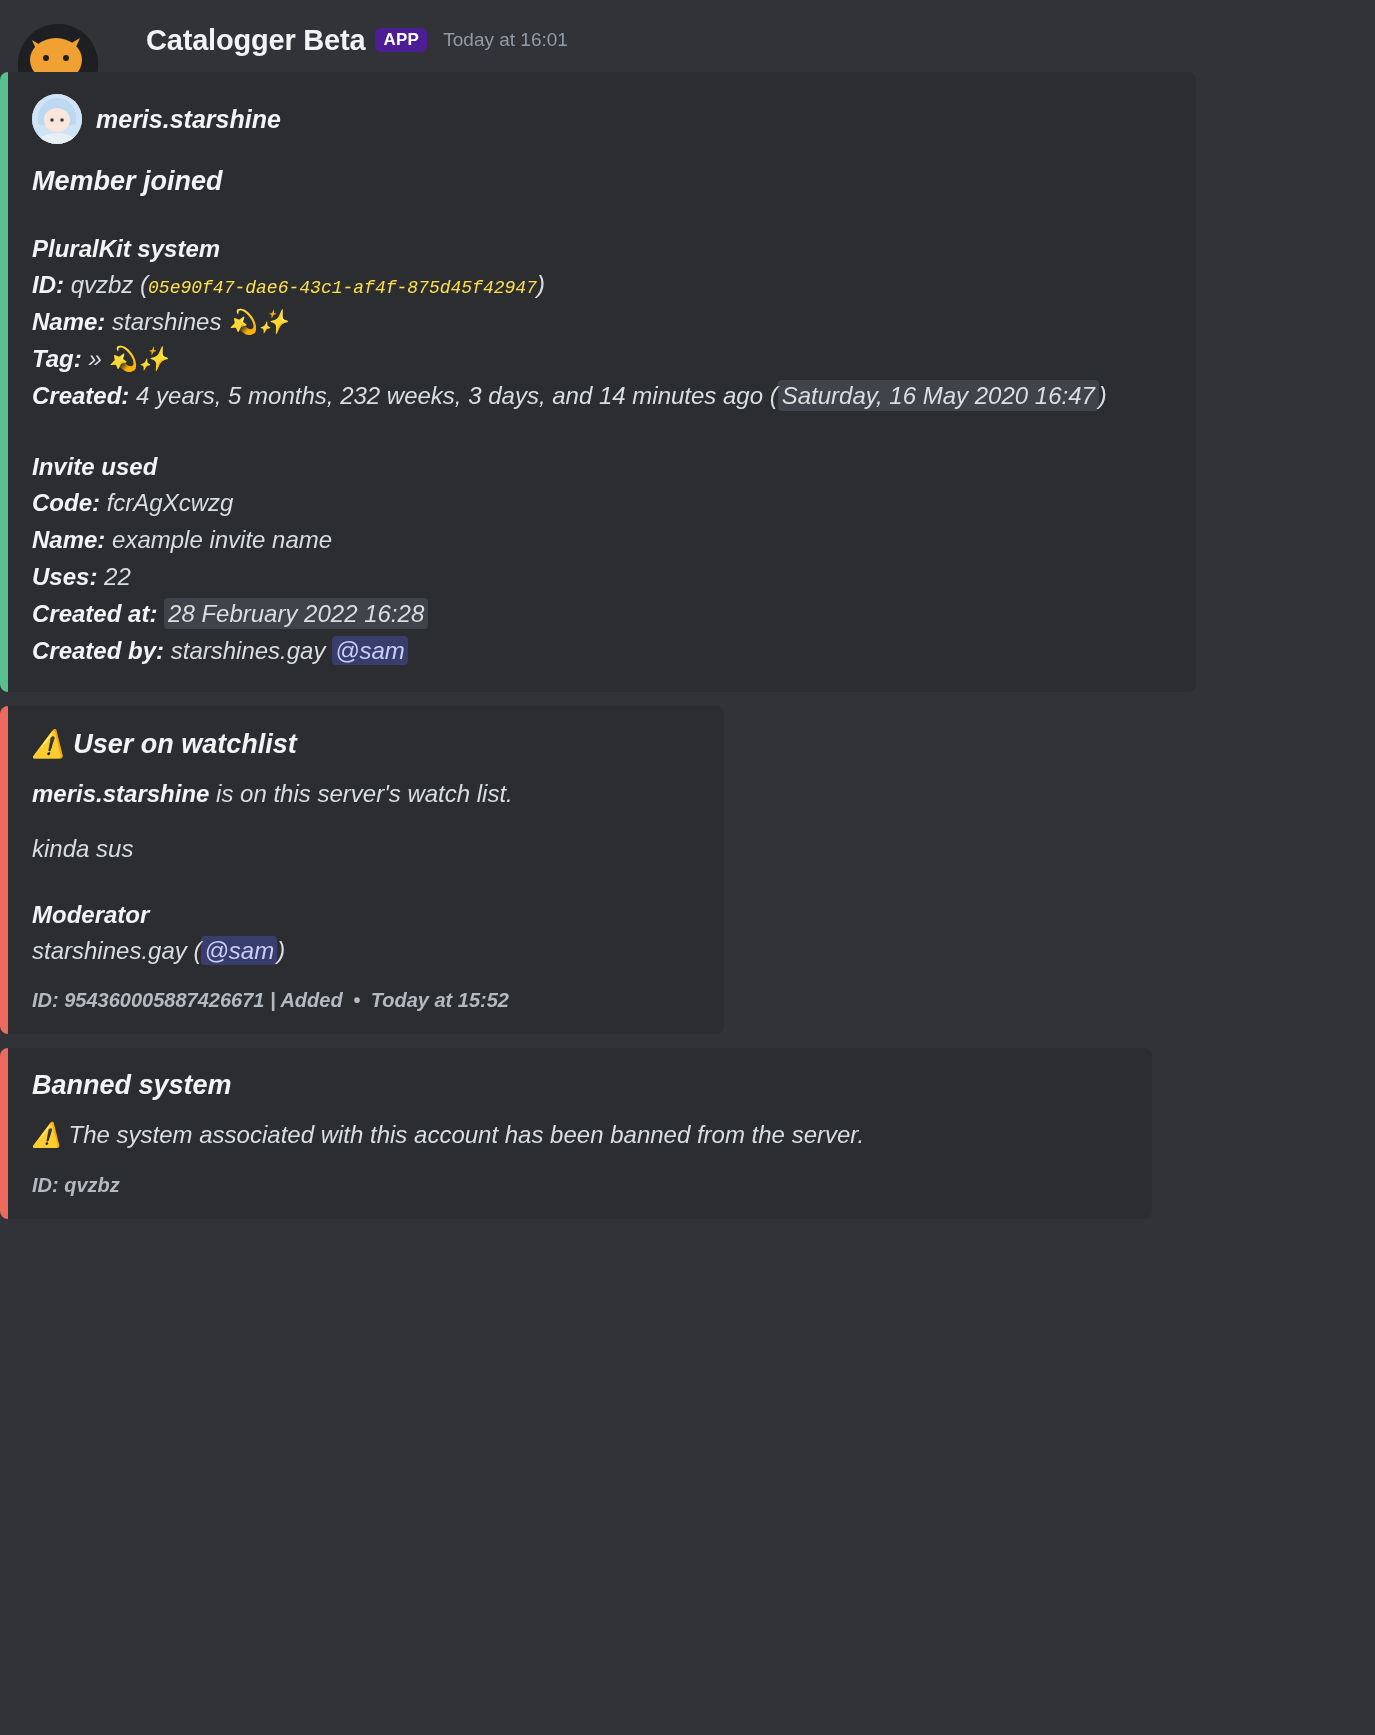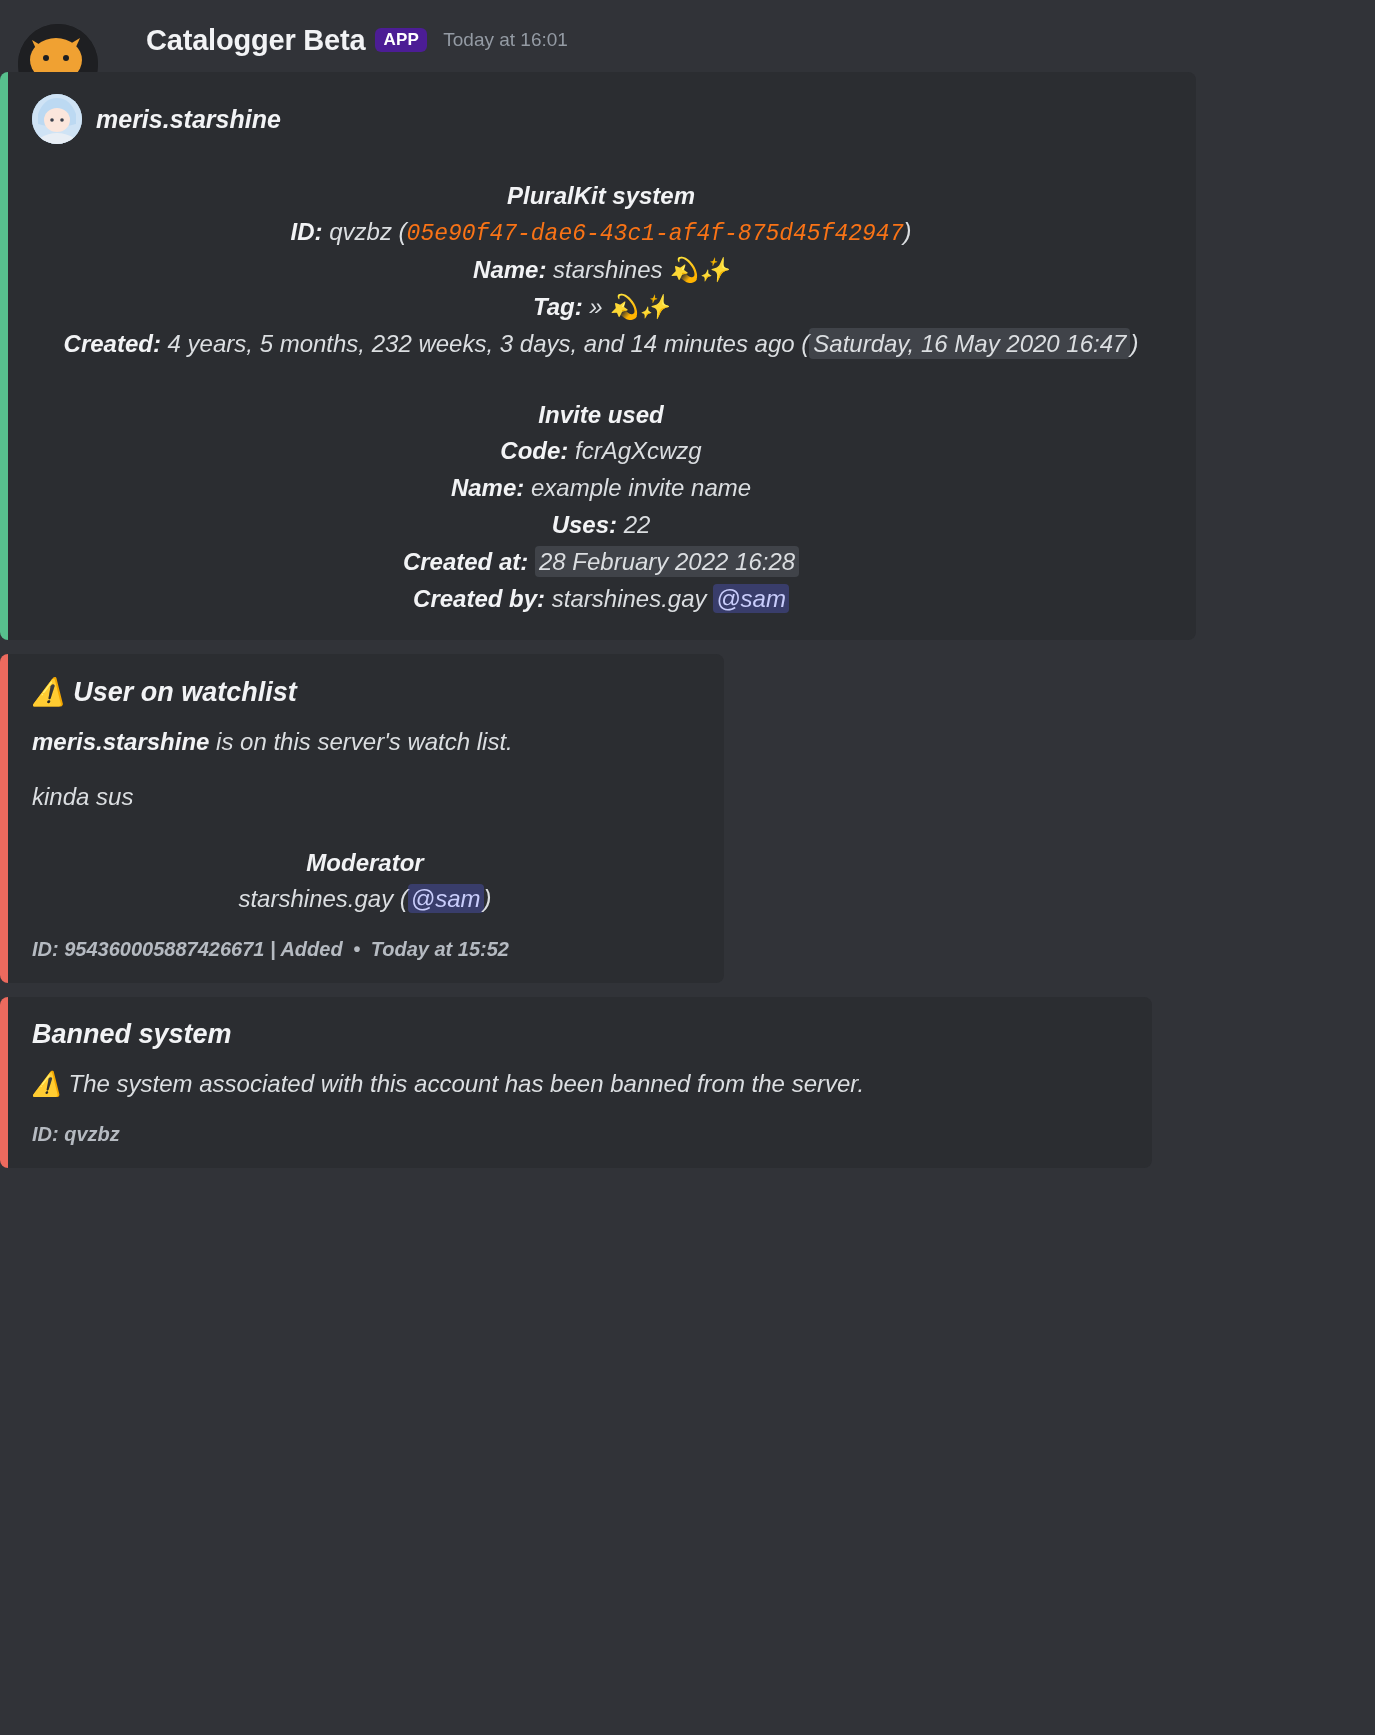--- a/index.html
+++ b/index.html
@@ -111,21 +111,20 @@
     color: #f2f3f5;
     margin-bottom: 16px;
   }
   .embed-desc {
     font-size: 24px;
     line-height: 1.54;
     color: #dbdee1;
   }
   .field {
     margin-top: 38px;
-    text-align: center;
   }
   .field-name {
     font-size: 24px;
     font-weight: bold;
     color: #f2f3f5;
     margin-bottom: 4px;
   }
   .field-value {
     font-size: 24px;
     line-height: 1.54;
@@ -139,23 +138,23 @@
     padding: 1px 3px;
     font-weight: 500;
   }
   .tstamp {
     background: rgba(120,125,135,0.28);
     border-radius: 4px;
     padding: 2px 4px;
   }
   code {
     font-family: "Liberation Mono", monospace;
-    font-size: 23px;
+    font-size: 18px;
     background: transparent;
-    color: #f97316;
+    color: #fde047;
   }
   .footer {
     font-size: 20px;
     color: #b5bac1;
     margin-top: 20px;
     font-weight: bold;
   }
   .footer .sep { padding: 0 5px; }
   .warn {
     color: #f0b132;
@@ -202,20 +201,21 @@
             <path d="M6 20 q6 -16 19 -16 q13 0 19 16 l0 10 q-19 6 -38 0 Z" fill="#bcd9f2"></path>
             <ellipse cx="25" cy="26" rx="13" ry="12" fill="#fbe6dc"></ellipse>
             <circle cx="20" cy="26" r="1.8" fill="#3a3f4b"></circle>
             <circle cx="30" cy="26" r="1.8" fill="#3a3f4b"></circle>
             <path d="M8 44 q17 -10 34 0 l0 6 l-34 0 Z" fill="#e8eef5"></path>
           </svg>
         </div>
         <span class="author-name">meris.starshine</span>
       </div>
 
+      <div class="embed-title">Member joined</div>
 
 
       <div class="field">
         <div class="field-name">PluralKit system</div>
         <div class="field-value">
           <b>ID:</b>
           <span>qvzbz</span>
           (<code>05e90f47-dae6-43c1-af4f-875d45f42947</code>)<br>
           <b>Name:</b>
           <span>starshines</span>

